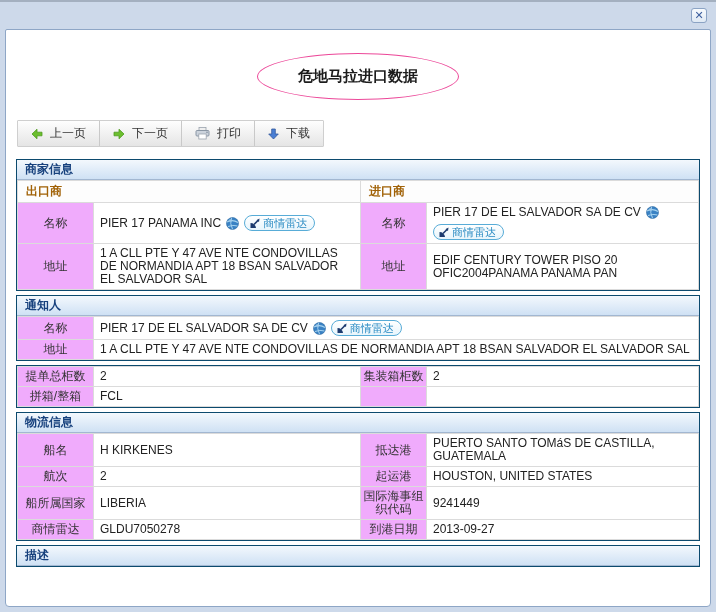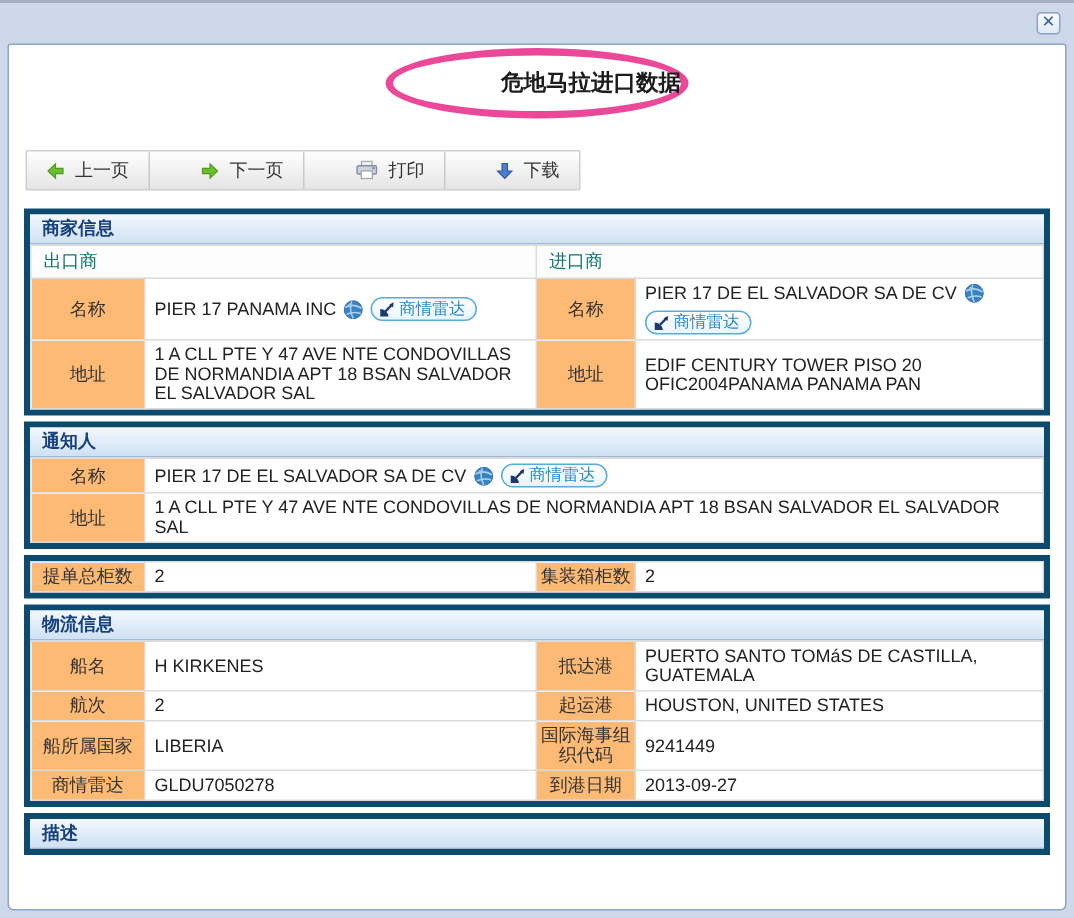--- a/index.html
+++ b/index.html
@@ -21,53 +21,53 @@
     cursor:pointer; line-height:1;
   }
   .panel {
     position:absolute; left:5px; right:5px; top:27px; bottom:5px;
     background:#fff; border:1px solid #8ea6c6; border-radius:2px 2px 4px 4px;
     padding:0 10px; overflow:hidden;
   }
   
   .title-area { position:relative; height:70px; }
   .title-ellipse {
-    position:absolute; left:50%; top:2px; transform:translateX(-50%);
+    position:absolute; left:50%; top:23px; transform:translateX(-50%);
     width:202px; height:47px;
-    border:5px solid #ec4899; border-radius:50%;
-    display:flex; align-items:center; justify-content:flex-end;
+    border:1px solid #ec4899; border-radius:50%;
+    display:flex; align-items:center; justify-content:center;
   }
   .page-title { font-size:15px; font-weight:bold; color:#1c1c1c; white-space:nowrap; }
   
   .toolbar {
-    display:inline-flex; margin:0 0 12px 1px;
+    display:inline-flex; margin:20px 0 12px 1px;
     background:linear-gradient(#fefefe,#e5e5e5);
-    border:1px solid #cfcfcf; border-radius:1px;gap:21px;
+    border:1px solid #cfcfcf; border-radius:1px;
   }
   .tbtn {
     display:flex; align-items:center; gap:7px;
     padding:4px 13px; font-size:12px; color:#333;
     border-right:1px solid #c9c9c9; cursor:pointer; white-space:nowrap;
   }
   .tbtn:last-child { border-right:none; }
   .tbtn svg { display:block; }
   
-  .section { border:4px solid #0c4a6e; margin-bottom:4px; }
+  .section { border:1px solid #0c4a6e; margin-bottom:4px; }
   .sec-header {
     background:linear-gradient(#f3f8fd,#cfe1f4);
     border-bottom:1px solid #a2b7d1;
     color:#17417d; font-weight:bold; font-size:12px;
     padding:2px 8px; line-height:15px;
   }
   table { width:100%; border-collapse:collapse; table-layout:fixed;
           font-size:12px; color:#222; line-height:13px; }
   td { border:1px solid #dbdbdb; padding:3px 6px; vertical-align:middle;
        overflow:hidden; word-wrap:break-word; }
-  td.lbl { background:#fdba74; color:#333; text-align:center; padding:3px 2px; }
-  td.subhdr { font-weight:normal; background:#fdfdfd; padding:4px 8px; color:#0f766e; }
+  td.lbl { background:#f0abfc; color:#333; text-align:center; padding:3px 2px; }
+  td.subhdr { font-weight:bold; background:#fdfdfd; padding:4px 8px; color:#a16207; }
   tr.tall td { height:36px; }
   .val-line { display:flex; align-items:center; gap:5px; flex-wrap:wrap; }
   
   .radar-badge {
     display:inline-flex; align-items:center; gap:2px;
     border:1px solid #58acd7; border-radius:9px;
     background:linear-gradient(#ffffff,#e8f5fc);
     color:#2a8bc3; font-size:11px; padding:0 7px 0 4px;
     height:16px; line-height:15px; cursor:pointer; white-space:nowrap;
   }
@@ -236,20 +236,26 @@
             <col style="width:66px">
             <col style="width:272px">
           </colgroup>
         <tbody>
             <tr>
           <td class="lbl">提单总柜数</td>
           <td>2</td>
           <td class="lbl">集装箱柜数</td>
           <td>2</td>
         </tr>
+        <tr>
+          <td class="lbl">拼箱/整箱</td>
+          <td>FCL</td>
+          <td class="lbl"></td>
+          <td></td>
+        </tr>
       </tbody>
         </table>
     </div>
 
     
     <div class="section">
       <div class="sec-header">物流信息</div>
       <table>
         <colgroup>
             <col style="width:76px">

